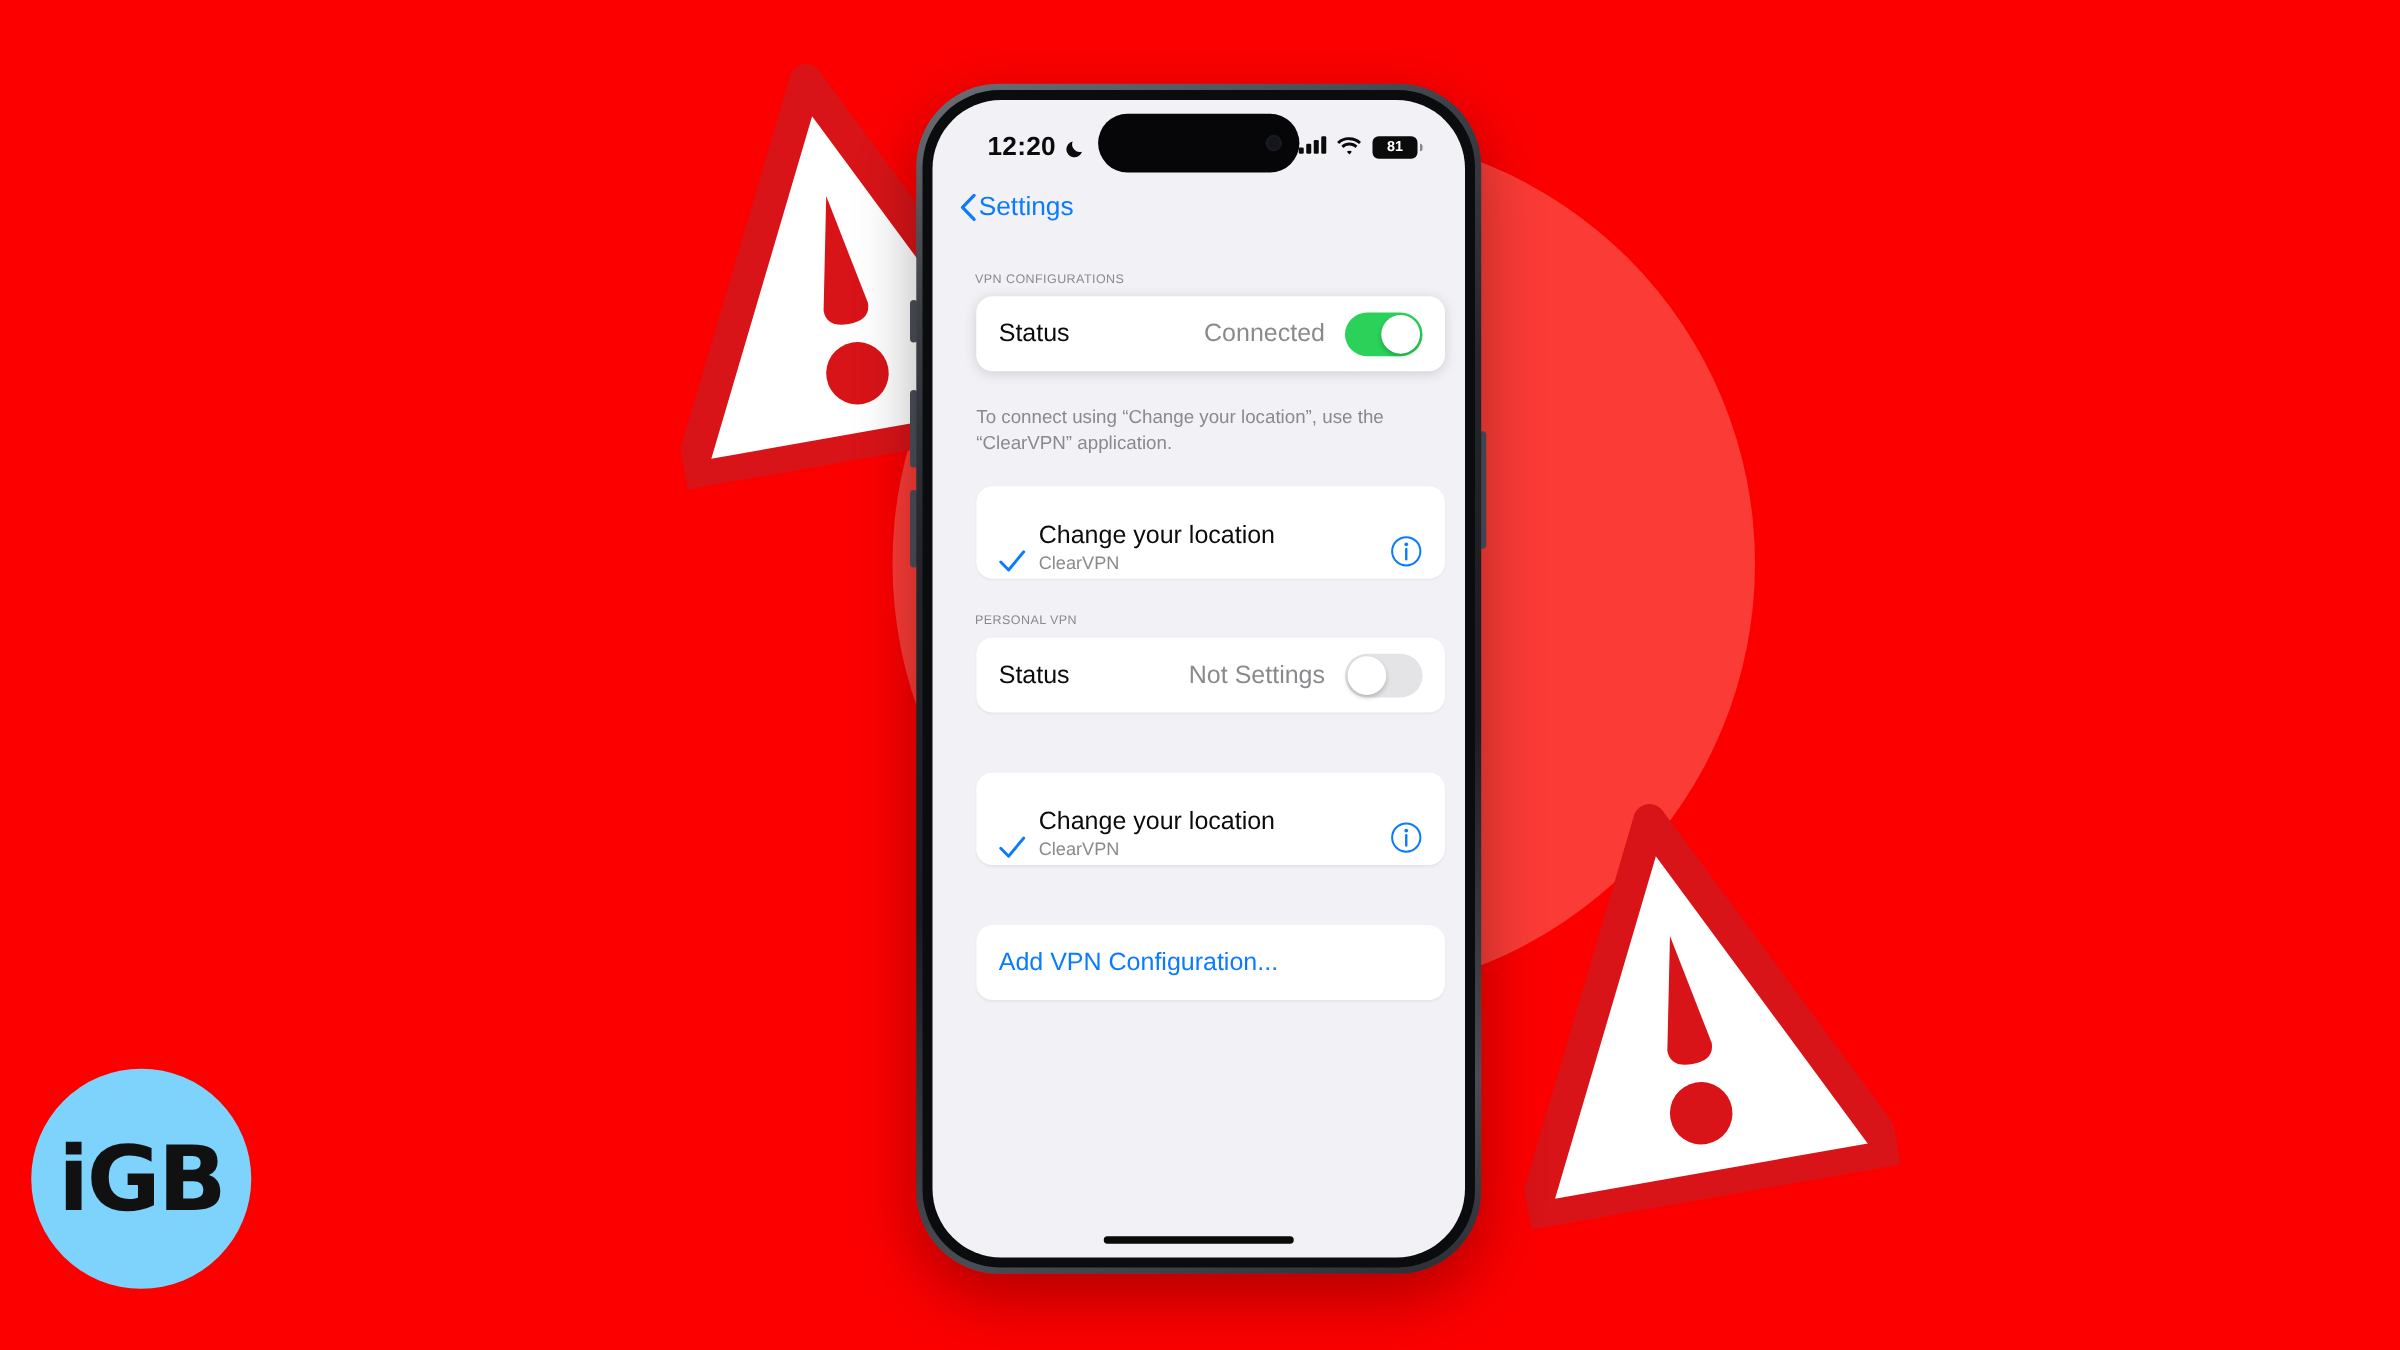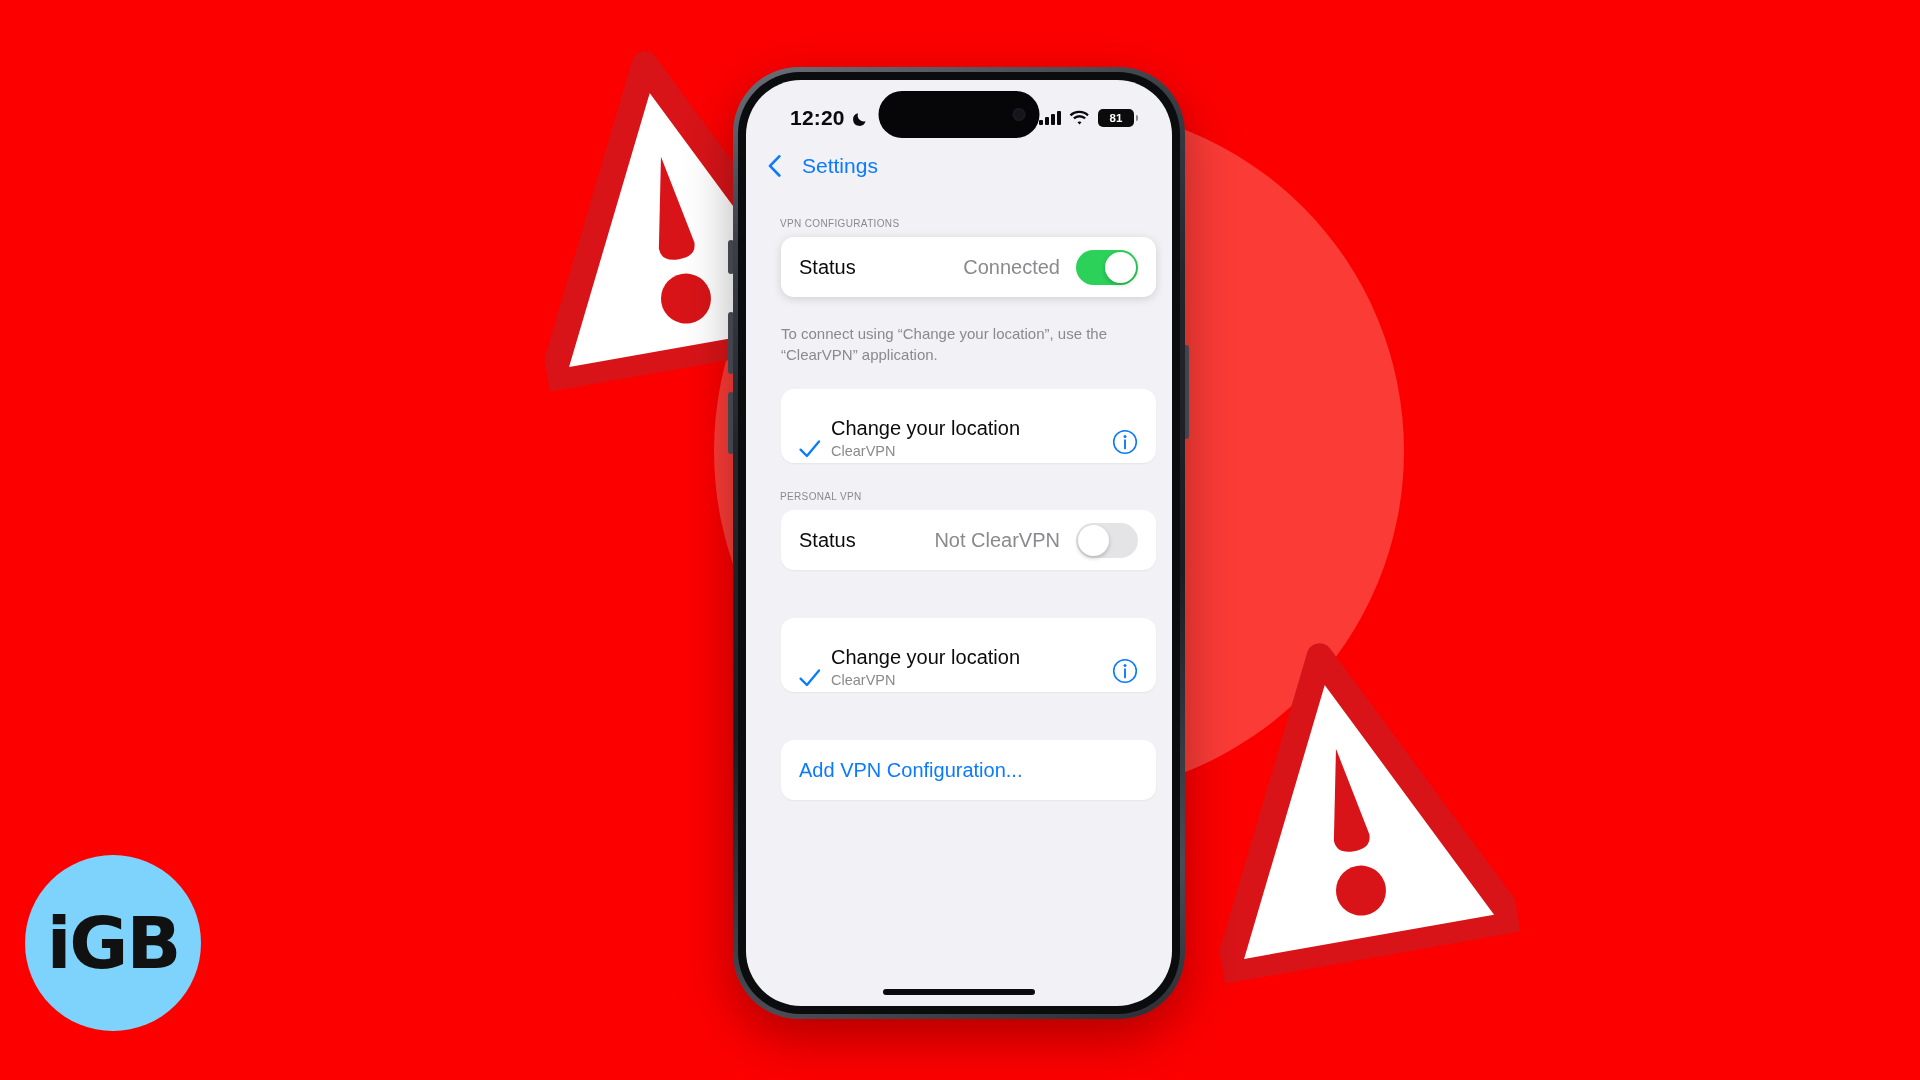--- a/index.html
+++ b/index.html
@@ -65,21 +65,21 @@
     justify-content:space-between;
     padding:14px 38px 0 44px;
     position:relative;
   }
   .sb-left{ display:flex; align-items:center; gap:7px; }
   .sb-time{
     font-size:21px; font-weight:bold; color:#0b0b0c;
     letter-spacing:.2px;
   }
   .moon{ display:block; }
-  .sb-right{ display:flex; align-items:center; gap:8px; }
+  .sb-right{ display:flex; gap:8px; }
 
   .dynamic-island{
     position:absolute;
     left:50%; top:11px; transform:translateX(-50%);
     width:161px; height:47px;
     background:#060608;
     border-radius:24px;
     display:flex; align-items:center; justify-content:flex-end;
     padding-right:14px;
   }
@@ -113,21 +113,21 @@
   }
 
   
   .navbar{
     height:48px;
     display:flex; align-items:center;
     position:relative;
     padding:0 22px;
   }
   .back{
-    display:flex; align-items:center; gap:21px;
+    display:flex; align-items:center; gap:2px;
     color:#0a7BFF; font-size:21px;
     cursor:pointer;
   }
   .chev{ display:block; }
   .nav-title{
     position:absolute; left:0; right:0; text-align:center;
     font-size:20px; font-weight:bold; color:#0b0b0c;
     pointer-events:none;
   }
 
@@ -343,21 +343,21 @@
             </svg>
           </div>
         </div>
       </div>
 
       <div class="sec-header">PERSONAL VPN</div>
 
       <div class="card">
         <div class="row">
           <div class="row-label">Status</div>
-          <div class="row-value">Not ClearVPN</div>
+          <div class="row-value">Not Settings</div>
           <div class="toggle off">
                 <div class="knob"></div>
               </div>
         </div>
       </div>
 
       <div class="spacer-24"></div>
       <div class="spacer-24"></div>
 
       <div class="card">

